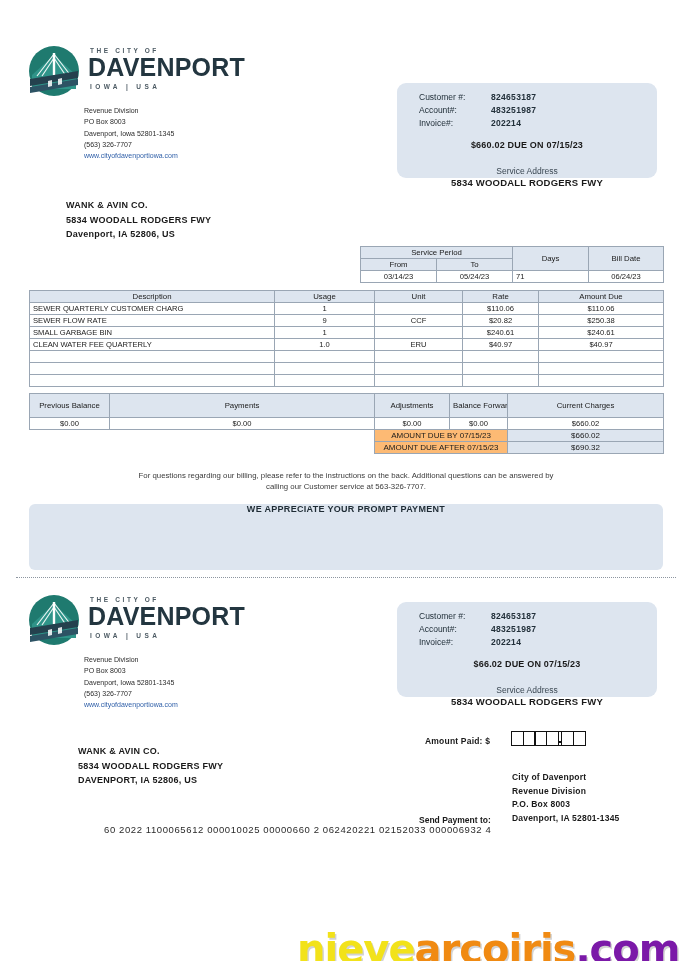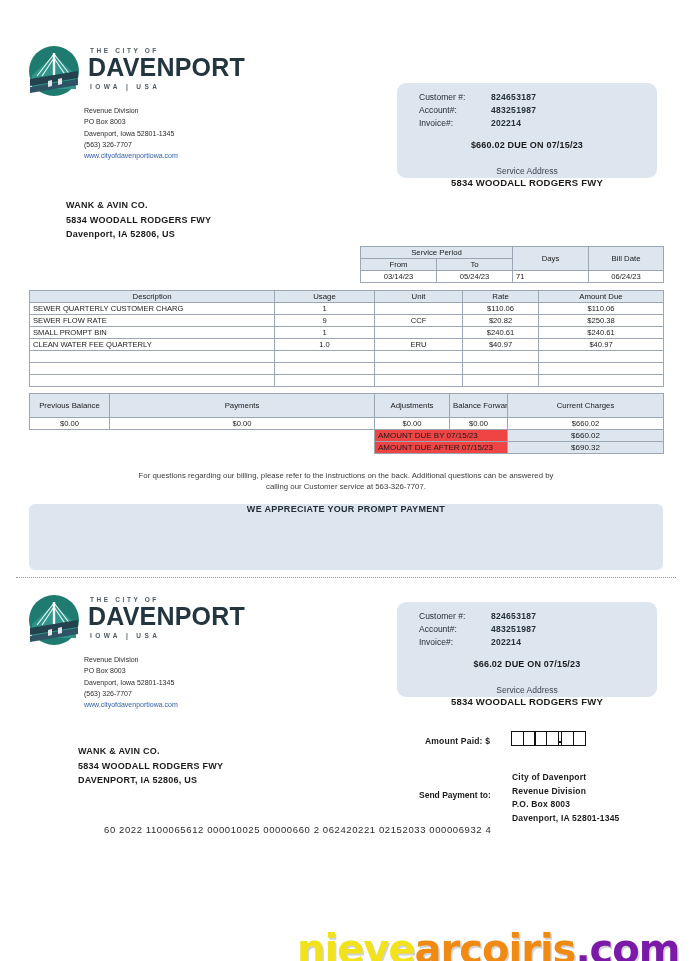--- a/index.html
+++ b/index.html
@@ -130,22 +130,23 @@
     background: #dde5ef;
     text-align: center;
     font-weight: bold;
     font-size: 7.8px;
   }
   .ctr { text-align: center; }
   .nb { border: none !important; background: transparent !important; }
   .blank-row td { height: 12px; }
 
   .amt-due-row {
-    background: #ef4444;
-    font-weight: bold;
+    background: #fdba74;
+    font-weight: bold;
+    text-align: center;
     font-size: 8px;
   }
   .amt-due-val {
     background: #dde5ef;
     font-weight: bold;
     text-align: center;
     font-size: 8px;
   }
 
   
@@ -351,21 +352,21 @@
       <td class="ctr">$110.06</td>
     </tr>
     <tr>
       <td>SEWER FLOW RATE</td>
       <td class="ctr">9</td>
       <td class="ctr">CCF</td>
       <td class="ctr">$20.82</td>
       <td class="ctr">$250.38</td>
     </tr>
     <tr>
-      <td>SMALL PROMPT BIN</td>
+      <td>SMALL GARBAGE BIN</td>
       <td class="ctr">1</td>
       <td class="ctr"></td>
       <td class="ctr">$240.61</td>
       <td class="ctr">$240.61</td>
     </tr>
     <tr>
       <td>CLEAN WATER FEE QUARTERLY</td>
       <td class="ctr">1.0</td>
       <td class="ctr">ERU</td>
       <td class="ctr">$40.97</td>
@@ -496,21 +497,21 @@
   <div class="amount-boxes" style="left:512px; top:731px;">
     <div class="bx"></div>
     <div class="bx"></div>
     <div class="bx"></div>
     <div class="bx"></div>
     <div class="bx sep"></div>
     <div class="bx"></div>
     <div class="bx"></div>
   </div>
 
-  <div class="send-to" style="left:400px; top:790px;padding-left:19px;">Send Payment to:</div>
+  <div class="send-to" style="left:400px; top:815px;padding-left:19px;">Send Payment to:</div>
   <div class="send-addr" style="left:512px; top:771px;">
     <div>City of Davenport</div>
     <div>Revenue Division</div>
     <div>P.O. Box 8003</div>
     <div>Davenport, IA 52801-1345</div>
   </div>
 
   <div class="micr" style="left:104px; top:824px;">60 2022 1100065612 000010025 00000660 2 062420221 02152033 000006932  4</div>
 
   <div class="watermark" style="left:297px; top:880px;margin-top:46px;">

